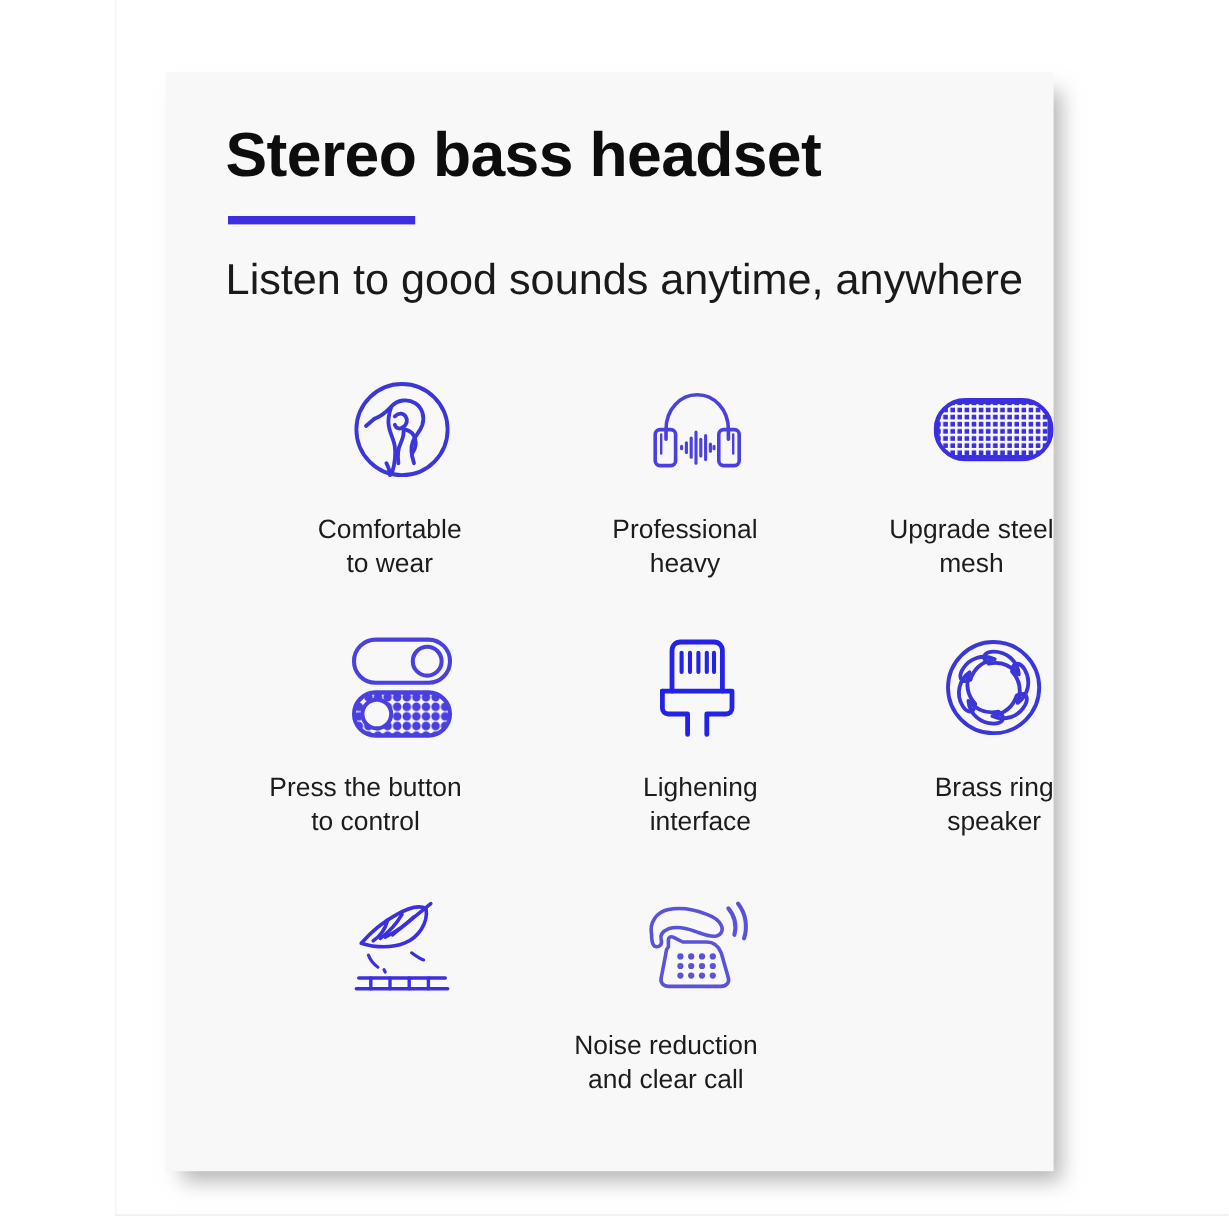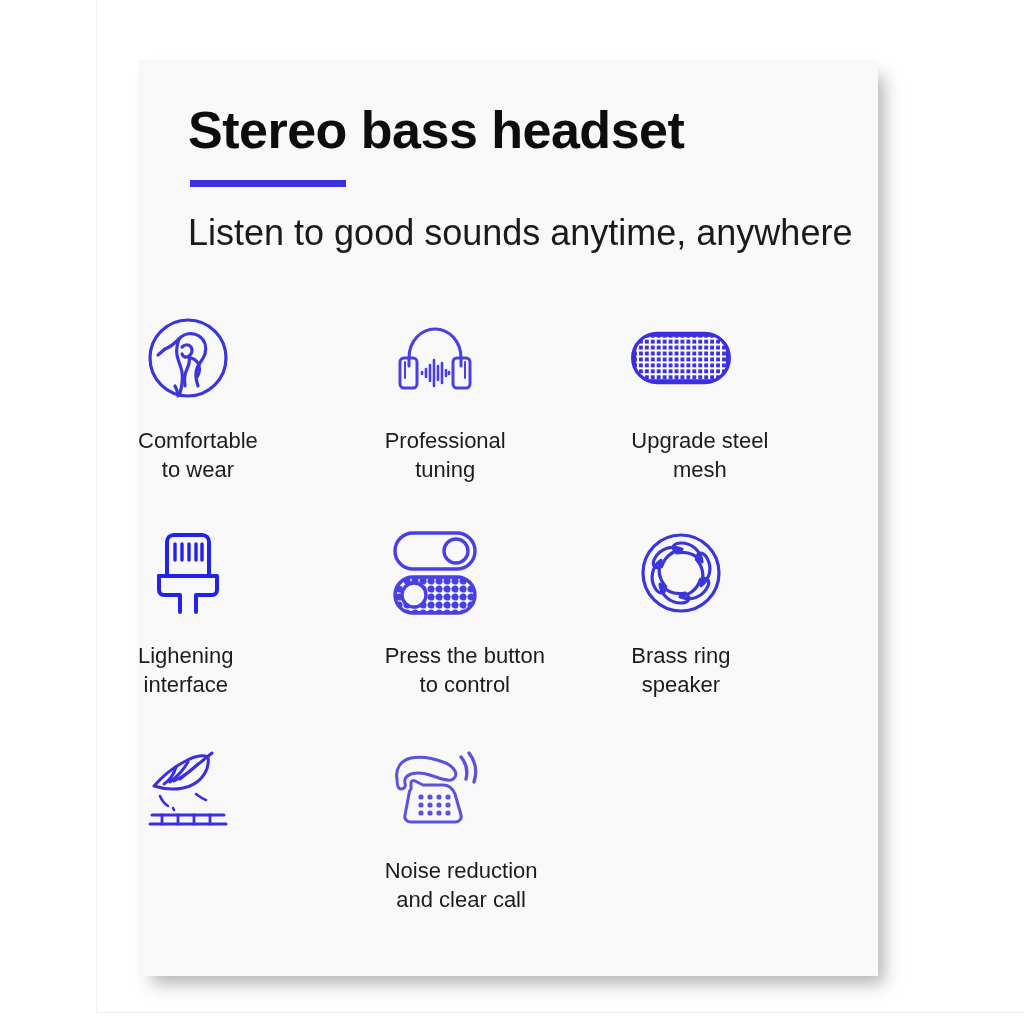--- a/index.html
+++ b/index.html
@@ -90,21 +90,21 @@
     width: 740px;
     display: grid;
     grid-template-columns: repeat(3, 1fr);
     grid-auto-rows: 215px;
     column-gap: 0px;
     row-gap: 0px;
   }
   .feature-cell {
     display: flex;
     flex-direction: column;
-    align-items: flex-start;
+    align-items: flex-end;
     justify-content: flex-start;
   }
   .feature-icon {
     height: 92px;
     width: 100px;
     display: flex;
     align-items: center;
     justify-content: center;
   }
   .feature-icon svg { display: block; }
@@ -167,21 +167,21 @@
                 <path d="M39 47 L39 63"></path>
                 <path d="M43 42 L43 68"></path>
                 <path d="M47 48 L47 62"></path>
                 <path d="M51 45 L51 65"></path>
                 <path d="M55 52 L55 58"></path>
                 <path d="M58 54 L58 56"></path>
               </g>
             </svg>
           </div>
           <div class="feature-label">Professional
-tuning</div>
+heavy</div>
         </div>
 
         <div class="feature-cell">
           <div class="feature-icon">
             <svg width="118" height="62" viewBox="0 0 118 62">
               <defs>
                 <pattern id="meshgrid" width="7" height="7" patternUnits="userSpaceOnUse">
                   <rect width="7" height="7" fill="#3b2fe0"></rect>
                   <rect x="0" y="0" width="7" height="2.4" fill="#ffffff"></rect>
                   <rect x="0" y="0" width="2.4" height="7" fill="#ffffff"></rect>
@@ -197,61 +197,61 @@
               <rect x="2" y="2" width="114" height="58" rx="29" fill="none" stroke="#3b2fe0" stroke-width="4"></rect>
             </svg>
           </div>
           <div class="feature-label">Upgrade steel
 mesh</div>
         </div>
 
 
         <div class="feature-cell">
           <div class="feature-icon">
+            <svg width="96" height="88" viewBox="0 0 96 88" fill="none" stroke="#4a40e0" stroke-width="3.4">
+              <defs>
+                <pattern id="dots" width="8" height="8" patternUnits="userSpaceOnUse">
+                  <circle cx="4" cy="4" r="1.9" fill="#4a40e0"></circle>
+                </pattern>
+                <clipPath id="botclip">
+                  <rect x="8" y="48" width="80" height="36" rx="18"></rect>
+                </clipPath>
+              </defs>
+
+              <rect x="8" y="4" width="80" height="36" rx="18"></rect>
+              <circle cx="69" cy="22" r="12"></circle>
+
+              <g clip-path="url(#botclip)">
+                <rect x="8" y="48" width="80" height="36" fill="url(#dots)"></rect>
+              </g>
+              <rect x="8" y="48" width="80" height="36" rx="18"></rect>
+              <circle cx="27" cy="66" r="12" fill="#f8f8f8"></circle>
+            </svg>
+          </div>
+          <div class="feature-label">Press the button
+to control</div>
+        </div>
+
+        <div class="feature-cell">
+          <div class="feature-icon">
             <svg width="76" height="86" viewBox="0 0 76 86" fill="none" stroke="#2222e8" stroke-width="4" stroke-linecap="round" stroke-linejoin="round">
               <path d="M17 46 L17 12 C17 8 20 5 24 5 L52 5 C56 5 59 8 59 12 L59 46"></path>
               <path d="M9 46 L67 46 L67 60 C67 63 65 65 62 65 L46 65 L46 82"></path>
               <path d="M9 46 L9 60 C9 63 11 65 14 65 L30 65 L30 82"></path>
               <g stroke-width="3.4">
                 <path d="M25 14 L25 30"></path>
                 <path d="M32 14 L32 30"></path>
                 <path d="M39 14 L39 30"></path>
                 <path d="M46 14 L46 30"></path>
                 <path d="M52 14 L52 30"></path>
               </g>
             </svg>
           </div>
           <div class="feature-label">Lighening
 interface</div>
-        </div>
-
-        <div class="feature-cell">
-          <div class="feature-icon">
-            <svg width="96" height="88" viewBox="0 0 96 88" fill="none" stroke="#4a40e0" stroke-width="3.4">
-              <defs>
-                <pattern id="dots" width="8" height="8" patternUnits="userSpaceOnUse">
-                  <circle cx="4" cy="4" r="1.9" fill="#4a40e0"></circle>
-                </pattern>
-                <clipPath id="botclip">
-                  <rect x="8" y="48" width="80" height="36" rx="18"></rect>
-                </clipPath>
-              </defs>
-
-              <rect x="8" y="4" width="80" height="36" rx="18"></rect>
-              <circle cx="69" cy="22" r="12"></circle>
-
-              <g clip-path="url(#botclip)">
-                <rect x="8" y="48" width="80" height="36" fill="url(#dots)"></rect>
-              </g>
-              <rect x="8" y="48" width="80" height="36" rx="18"></rect>
-              <circle cx="27" cy="66" r="12" fill="#f8f8f8"></circle>
-            </svg>
-          </div>
-          <div class="feature-label">Press the button
-to control</div>
         </div>
 
         <div class="feature-cell">
           <div class="feature-icon">
             <svg width="88" height="88" viewBox="0 0 88 88" fill="none" stroke="#3b36d8" stroke-width="3.2" stroke-linecap="round" stroke-linejoin="round">
               <circle cx="44" cy="44" r="38"></circle>
               <g transform="translate(44,44)">
                 <g>
                   <path d="M0 -30 C11 -30 20 -22 21 -11 C14 -19 5 -22 -4 -20 C-12 -26 -6 -30 0 -30 Z"></path>
                 </g>

